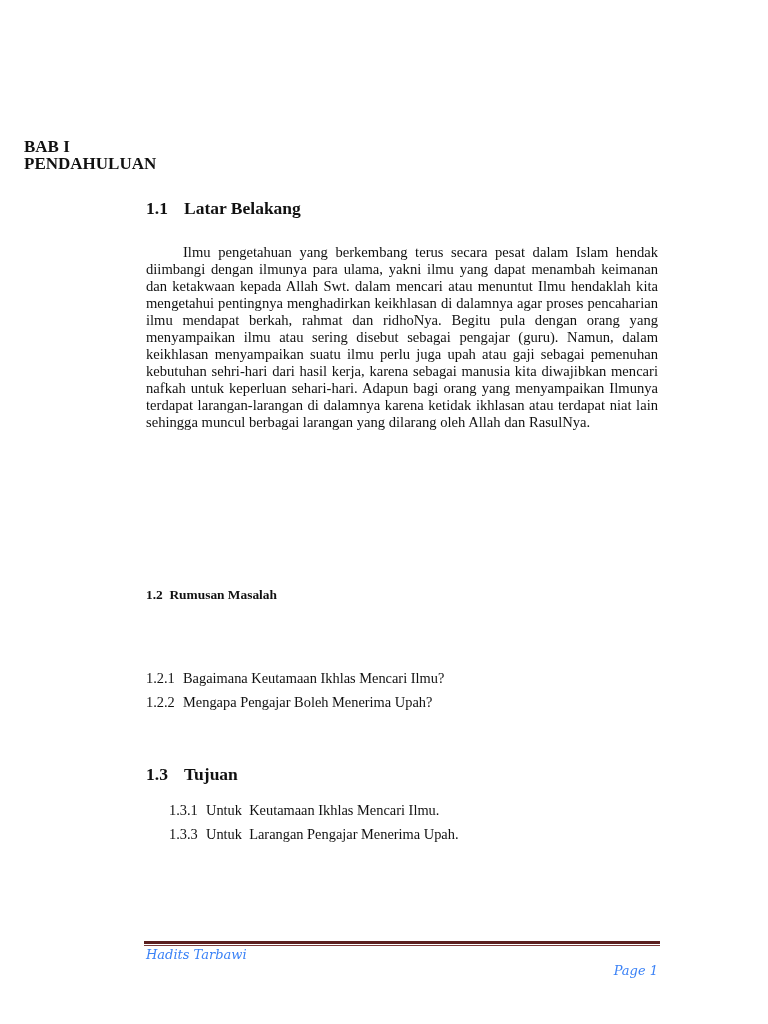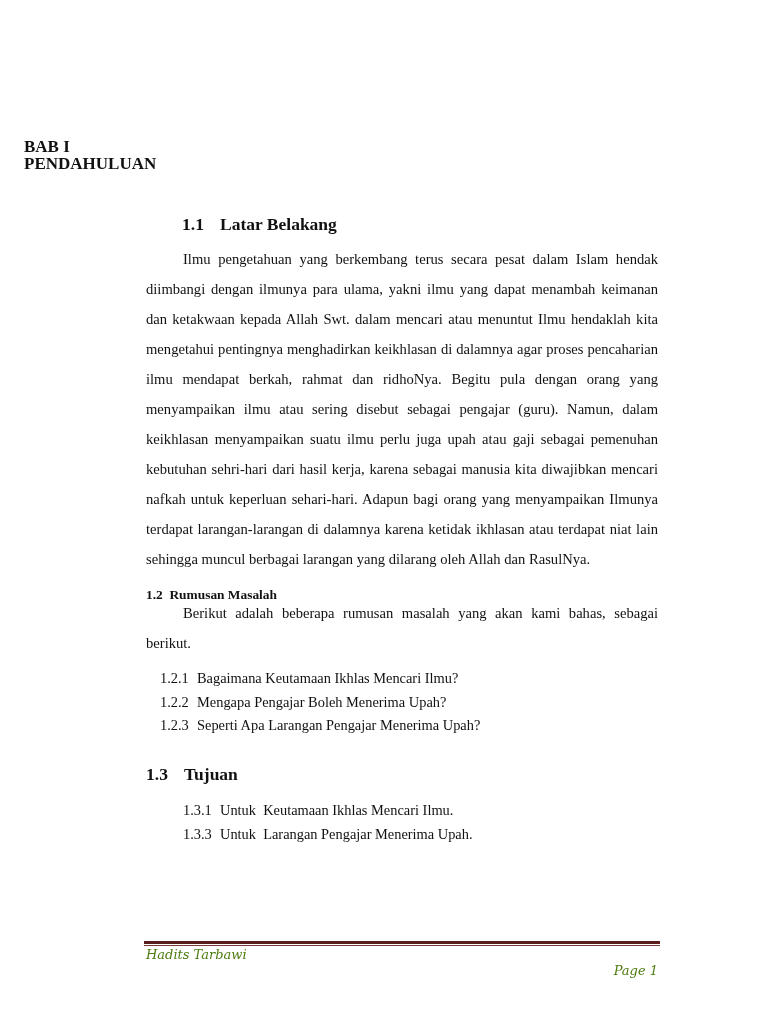--- a/index.html
+++ b/index.html
@@ -2,54 +2,50 @@
 <html><head>
 <meta charset="utf-8">
 <style>
   html, body { margin:0; padding:0; }
   body { width:768px; height:1024px; background:#ffffff; position:relative; overflow:hidden;
          font-family:"Liberation Serif", "DejaVu Serif", serif; color:#111; }
   .page { position:absolute; left:0; top:0; width:768px; height:1024px; }
   .center { position:absolute; left:0; width:768px; font-weight:bold; font-size:17px;padding-left:24px; }
   .h2 { position:absolute; left:146px; font-weight:bold; font-size:17.5px; }
   .h2 .num { display:inline-block; width:38px; }
-  .para { position:absolute; left:146px; width:512px; font-size:14.6px; line-height:30px; text-align:justify; }
+  .para { position:absolute; left:146px; width:512px; font-size:14.6px; line-height:17px; text-align:justify; }
   .para .indent { display:inline-block; width:37px; }
   .h3 { position:absolute; left:146px; font-weight:bold; font-size:13.4px; }
-  .list { position:absolute; left:160px; font-size:14.4px; }
+  .list { position:absolute; left:146px; font-size:14.4px; }
   .list .row { height:23.5px; line-height:23.5px; white-space:pre; }
   .list .n { display:inline-block; width:37px; }
   .footer-rule { position:absolute; left:144px; width:516px; }
-  .footer-text { position:absolute; top:947px; font-style:italic; font-size:13px; font-family:"DejaVu Serif", serif; color:#4d7c0f; }
+  .footer-text { position:absolute; top:947px; font-style:italic; font-size:13px; font-family:"DejaVu Serif", serif; color:#3b82f6; }
 </style>
 </head>
 <body>
 
 <div class="page">
 
   <div class="center" style="top:137px;">BAB I</div>
   <div class="center" style="top:154px;">PENDAHULUAN</div>
 
-  <div class="h2" style="top:214px;margin-left:36px;">
+  <div class="h2" style="top:198px;">
     <span class="num">1.1</span><span>Latar Belakang</span>
   </div>
   <div class="para" style="top:244px;">
     <span class="indent"></span><span>Ilmu pengetahuan yang berkembang terus secara pesat dalam Islam hendak diimbangi dengan ilmunya para ulama, yakni ilmu yang dapat menambah keimanan dan ketakwaan kepada Allah Swt. dalam mencari atau menuntut Ilmu hendaklah kita mengetahui pentingnya  menghadirkan keikhlasan di dalamnya agar proses pencaharian ilmu mendapat berkah, rahmat dan ridhoNya. Begitu pula dengan orang yang menyampaikan ilmu atau sering disebut sebagai pengajar (guru). Namun, dalam keikhlasan menyampaikan suatu ilmu perlu juga upah atau gaji sebagai pemenuhan kebutuhan sehri-hari dari hasil kerja, karena sebagai manusia kita diwajibkan mencari nafkah untuk keperluan sehari-hari.  Adapun bagi orang yang menyampaikan Ilmunya terdapat larangan-larangan di dalamnya karena ketidak ikhlasan atau terdapat niat lain sehingga muncul berbagai larangan yang dilarang oleh Allah dan RasulNya.</span>
   </div>
 
   <div class="h3" style="top:587px;">
     <span>1.2</span>&nbsp;&nbsp;<span>Rumusan Masalah</span>
   </div>
-  <div class="para" style="top:598px;">
-    <span class="indent"></span><span>Berikut adalah beberapa rumusan masalah yang akan kami bahas, sebagai berikut.</span>
-  </div>
   <div class="list" style="top:667px;">
     <div class="row"><span class="n">1.2.1</span><span>Bagaimana Keutamaan Ikhlas Mencari Ilmu?</span></div>
     <div class="row"><span class="n">1.2.2</span><span>Mengapa Pengajar Boleh Menerima Upah?</span></div>
-    <div class="row"><span class="n">1.2.3</span><span>Seperti Apa Larangan Pengajar Menerima Upah?</span></div>
   </div>
 
   <div class="h2" style="top:764px;">
     <span class="num">1.3</span><span>Tujuan</span>
   </div>
   <div class="list" style="top:799px;margin-left:23px;">
     <div class="row"><span class="n">1.3.1</span><span>Untuk  Keutamaan Ikhlas Mencari Ilmu.</span></div>
     <div class="row"><span class="n">1.3.3</span><span>Untuk  Larangan Pengajar Menerima Upah.</span></div>
   </div>
 

